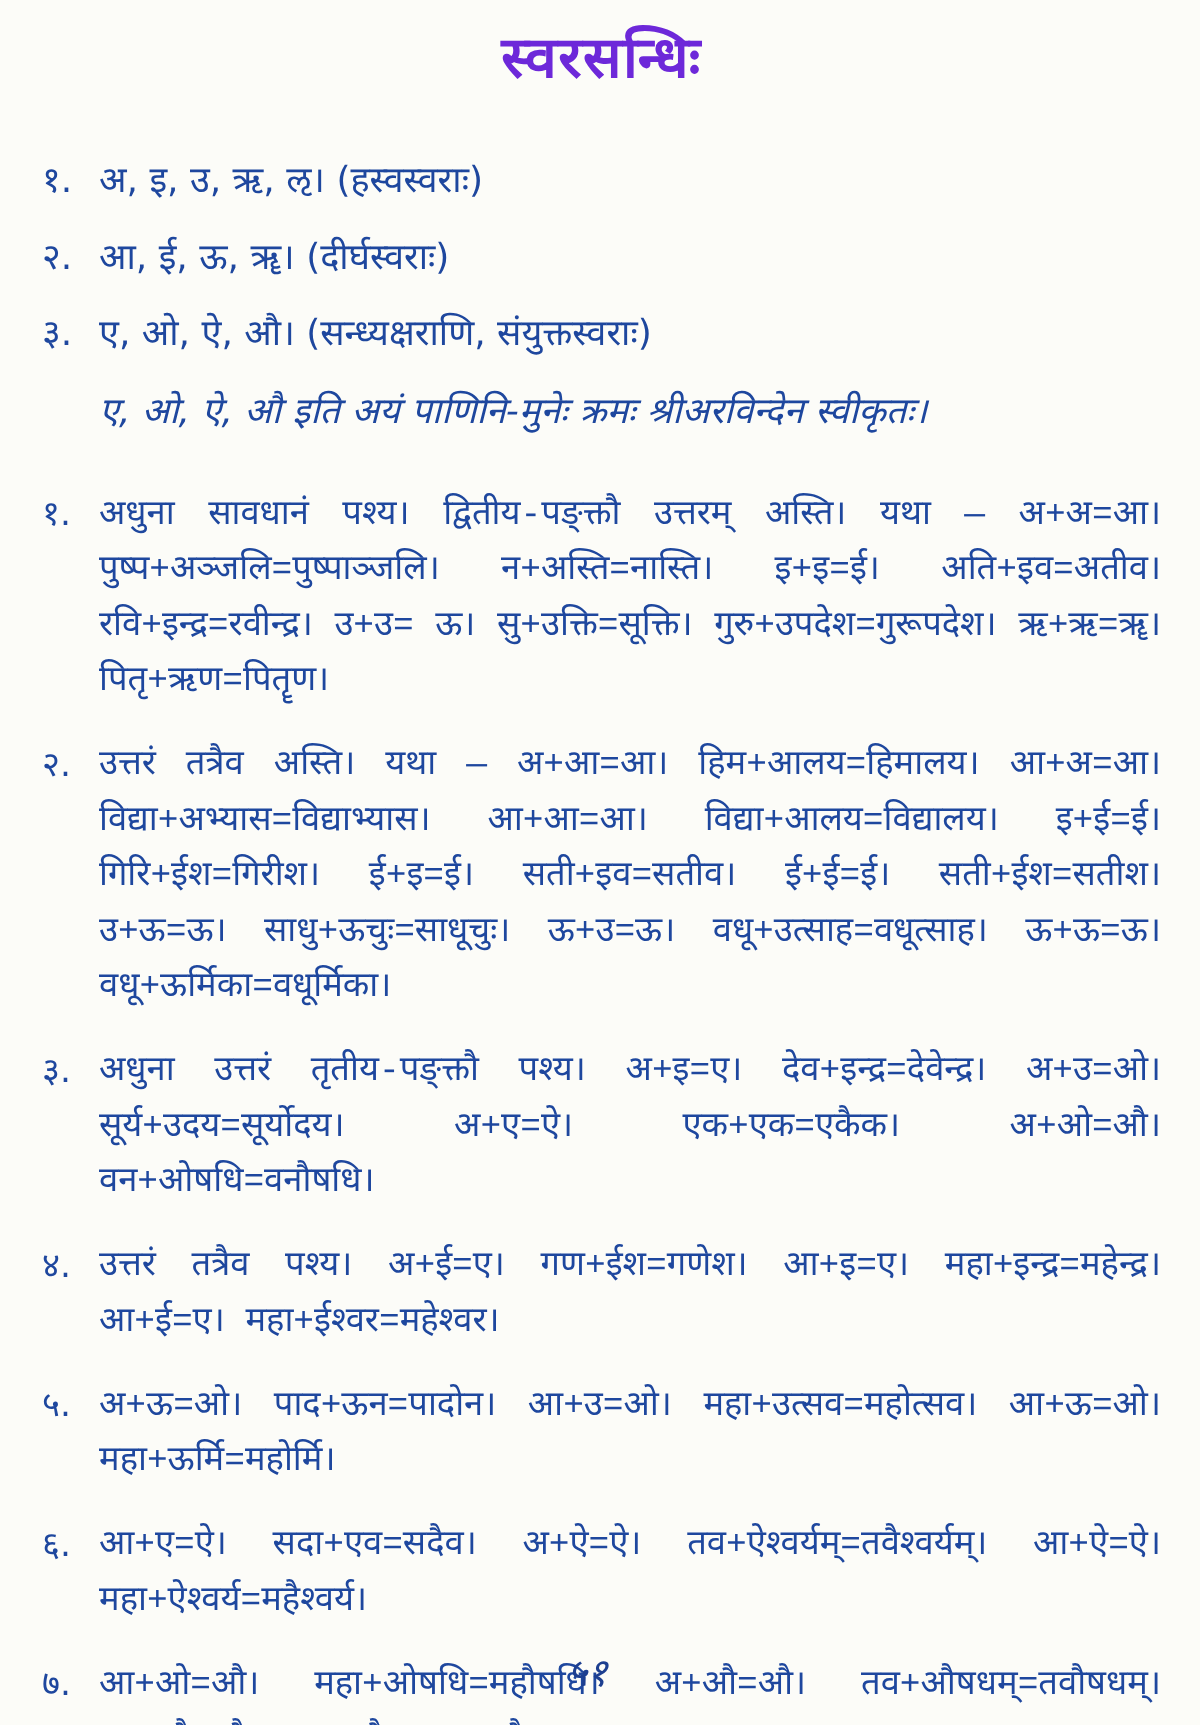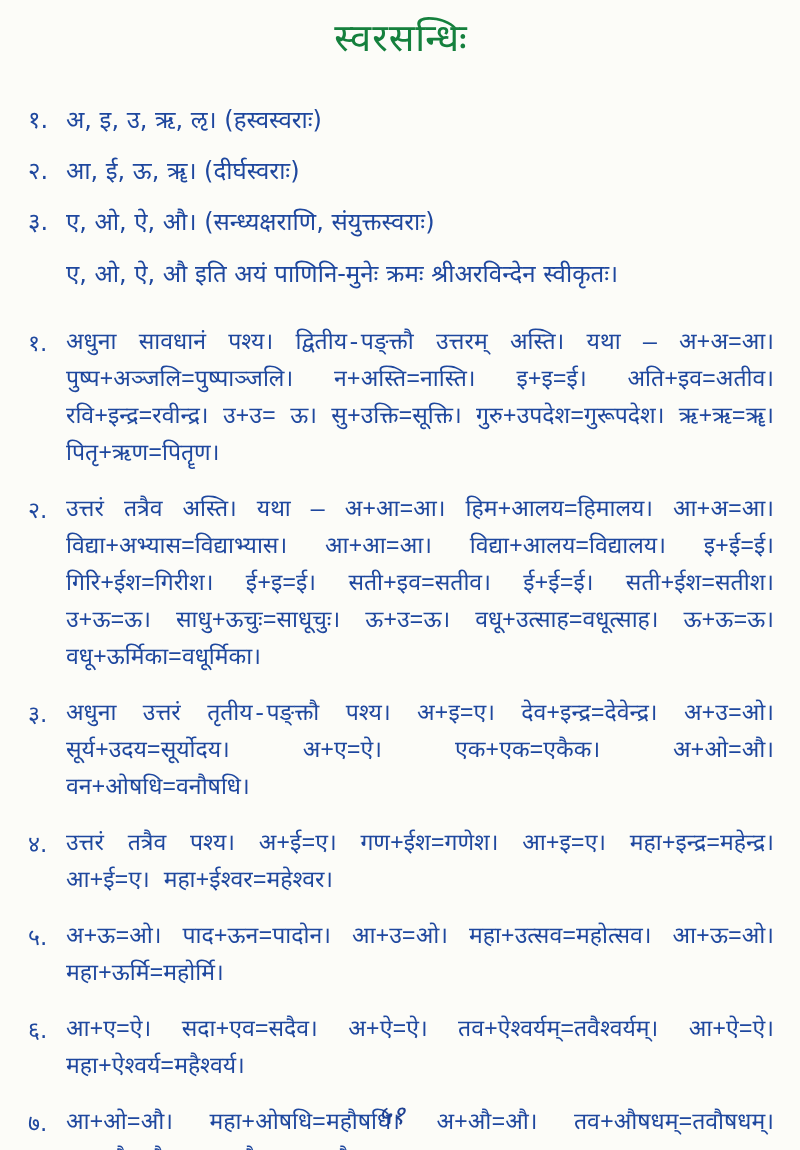--- a/index.html
+++ b/index.html
@@ -18,22 +18,22 @@
   .page {
     padding: 12px 26px 0 28px;
     box-sizing: border-box;
     width: 800px;
     height: 1150px;
     position: relative;
   }
   .title {
     text-align: center;
     font-size: 38px;
-    font-weight: normal;
-    color: #15803d;
+    font-weight: bold;
+    color: #6d28d9;
     letter-spacing: 1px;
     margin: 4px 0 44px 0;
     line-height: 1.2;
   }
   .vowel-list .row {
     display: flex;
     align-items: flex-start;
     font-size: 24px;
     line-height: 28px;
     margin-bottom: 23px;
@@ -42,20 +42,21 @@
     flex: 0 0 38px;
     max-width: 38px;
   }
   .row-text {
     flex: 1;
   }
   .note {
     margin: 0 0 36px 38px;
     font-size: 24px;
     line-height: 30px;
+    font-style: italic;
   }
   .para {
     display: flex;
     align-items: flex-start;
     font-size: 23px;
     line-height: 37px;
     margin-bottom: 19px;
   }
   .para .num {
     line-height: 37px;

